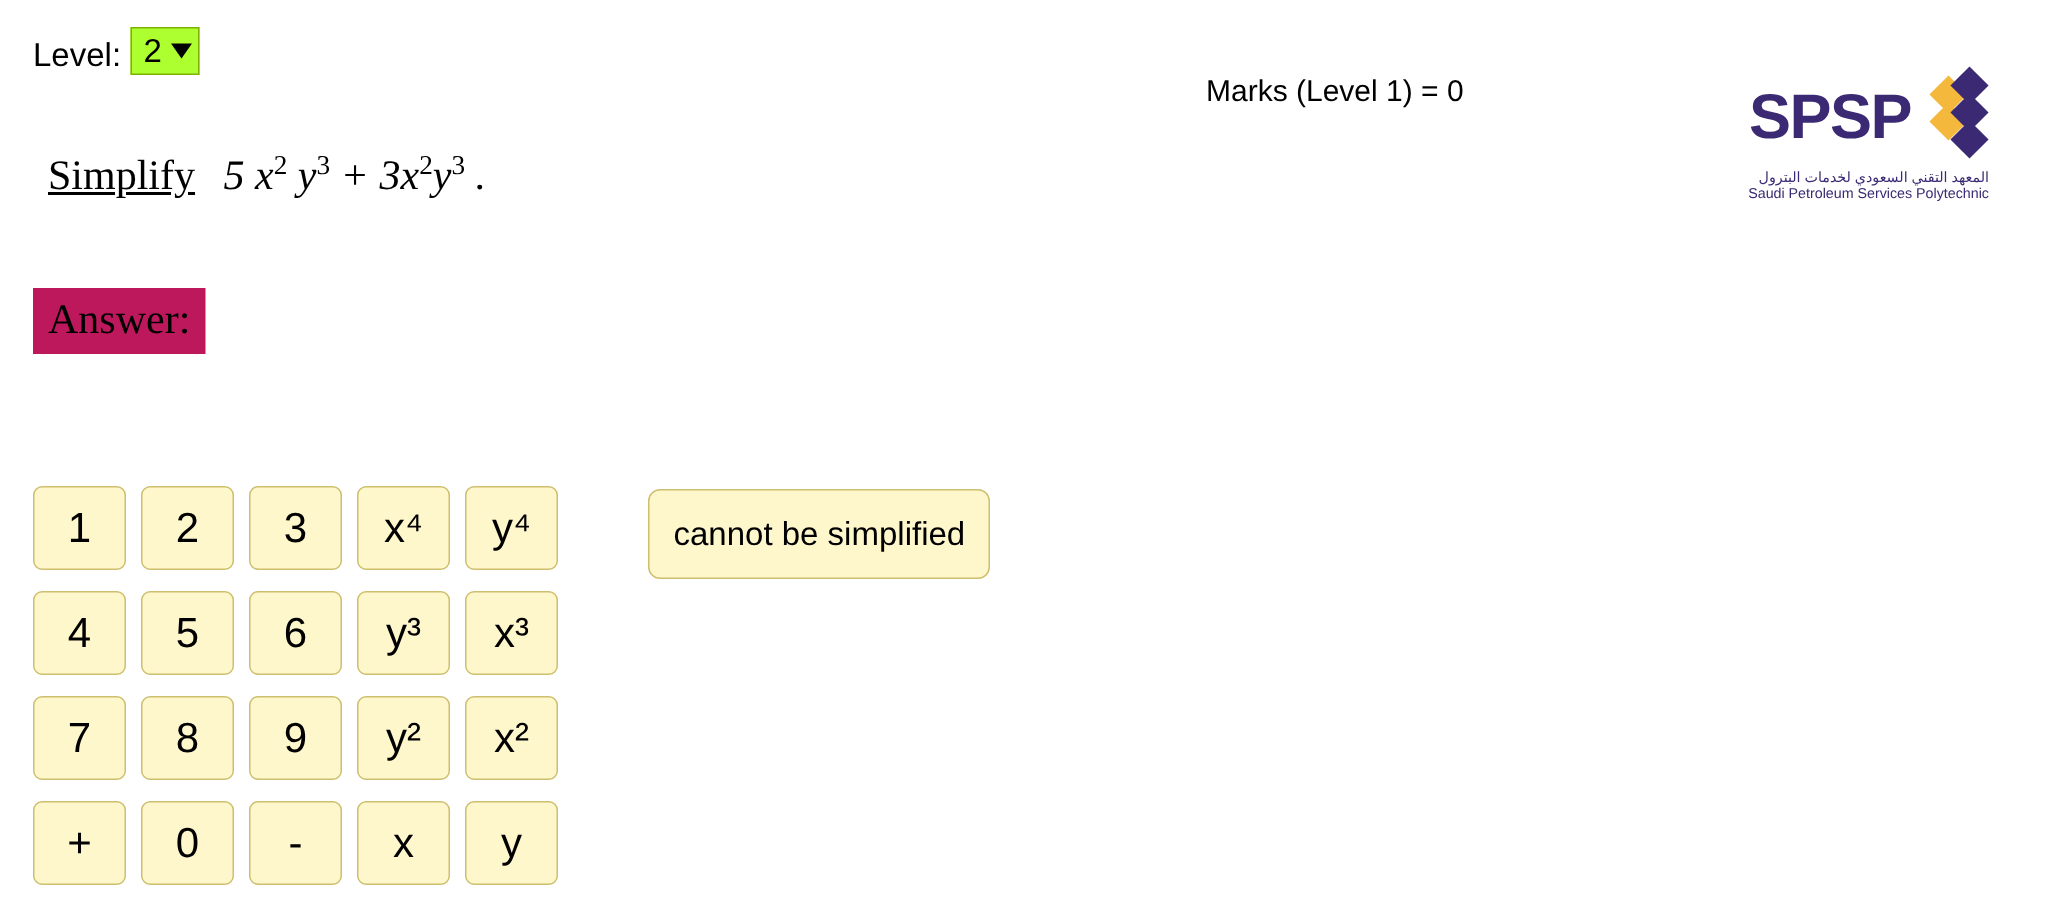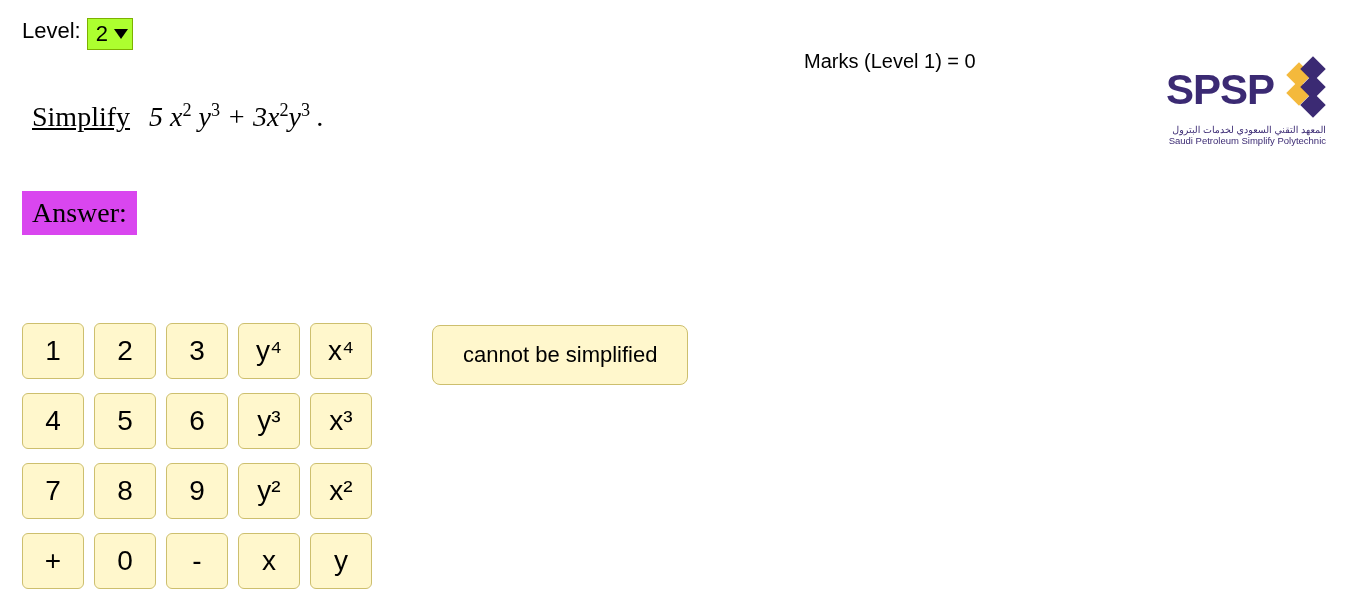--- a/index.html
+++ b/index.html
@@ -6,21 +6,21 @@
     body {
       font-family: Arial, Helvetica, sans-serif;
       margin: 0;
       padding: 18px 22px;
       background: #fff;
       color: #000;
       font-size: 21px;
       position: relative;
       min-height: 609px;
     }
-    .top-row { display: flex; align-items: flex-start; gap: 6px; }
+    .top-row { display: flex; align-items: flex-end; gap: 6px; }
     .level-label { font-size: 22px; }
     .level-select {
       background: #adff2f;
       border: 1px solid #7db100;
       padding: 2px 4px 2px 8px;
       display: inline-flex;
       align-items: center;
       gap: 6px;
       font-size: 22px;
     }
@@ -34,21 +34,21 @@
       position: absolute;
       left: 788px;
       top: 46px;
       font-size: 20px;
       line-height: 1.5;
       margin-left: 16px;
     }
     .logo-block {
       position: absolute;
       right: 40px;
-      top: 60px;
+      top: 48px;
       text-align: right;
     }
     .logo-row { display: flex; align-items: center; gap: 10px; justify-content: flex-end; }
     .logo-text {
       font-size: 42px;
       font-weight: 700;
       color: #3b2a73;
       letter-spacing: -1px;
       font-family: Arial, sans-serif;
     }
@@ -66,21 +66,21 @@
       font-family: Georgia, 'Times New Roman', serif;
       font-size: 28px;
       padding-left: 10px;
     }
     .math-prompt { margin-right: 12px; text-decoration: underline; }
     .math-expr { font-style: italic; }
     .math-expr sup { font-size: 0.65em; font-style: normal; }
     .answer-label {
       display: inline-block;
       margin-top: 58px;
-      background: #d946ef;
+      background: #be185d;
       font-family: Georgia, 'Times New Roman', serif;
       font-size: 28px;
       padding: 6px 10px;
     }
     .keypad-zone {
       margin-top: 88px;
       display: flex;
       gap: 60px;
       align-items: flex-start;
     }
@@ -96,21 +96,21 @@
       align-items: center;
       justify-content: center;
       font-size: 28px;
       cursor: pointer;
       color: #000;
     }
     .cannot-btn {
       background: #fff7cc;
       border: 1px solid #cdbf6e;
       border-radius: 8px;
-      padding: 16px 30px;
+      padding: 16px 16px;
       font-size: 22px;
       cursor: pointer;
       margin-top: 2px;
     }
   </style>
 </head>
 <body>
 
 
 
@@ -131,38 +131,38 @@
     <span class="logo-text">SPSP</span>
     <span class="logo-shapes">
       <span class="diamond d-orange1"></span>
       <span class="diamond d-orange2"></span>
       <span class="diamond d-purple1"></span>
       <span class="diamond d-purple2"></span>
       <span class="diamond d-purple3"></span>
     </span>
   </div>
   <div class="logo-sub1">المعهد التقني السعودي لخدمات البترول</div>
-  <div class="logo-sub2">Saudi Petroleum Simplify Polytechnic</div>
+  <div class="logo-sub2">Saudi Petroleum Services Polytechnic</div>
 </div>
 
 <div class="question-line">
   <span class="math-prompt">Simplify</span>
   <span class="math-expr" id="math-expr">5 <i>x</i><sup>2</sup> <i>y</i><sup>3</sup> + 3<i>x</i><sup>2</sup><i>y</i><sup>3</sup> .</span>
 </div>
 
 <span class="answer-label">Answer:</span>
 
 <div class="keypad-zone">
   <div class="keypad" id="keypad">
       <div class="key-row">
         <button class="key-btn">1</button>
         <button class="key-btn">2</button>
         <button class="key-btn">3</button>
+        <button class="key-btn">x⁴</button>
         <button class="key-btn">y⁴</button>
-        <button class="key-btn">x⁴</button>
       </div>
       <div class="key-row">
         <button class="key-btn">4</button>
         <button class="key-btn">5</button>
         <button class="key-btn">6</button>
         <button class="key-btn">y³</button>
         <button class="key-btn">x³</button>
       </div>
       <div class="key-row">
         <button class="key-btn">7</button>

